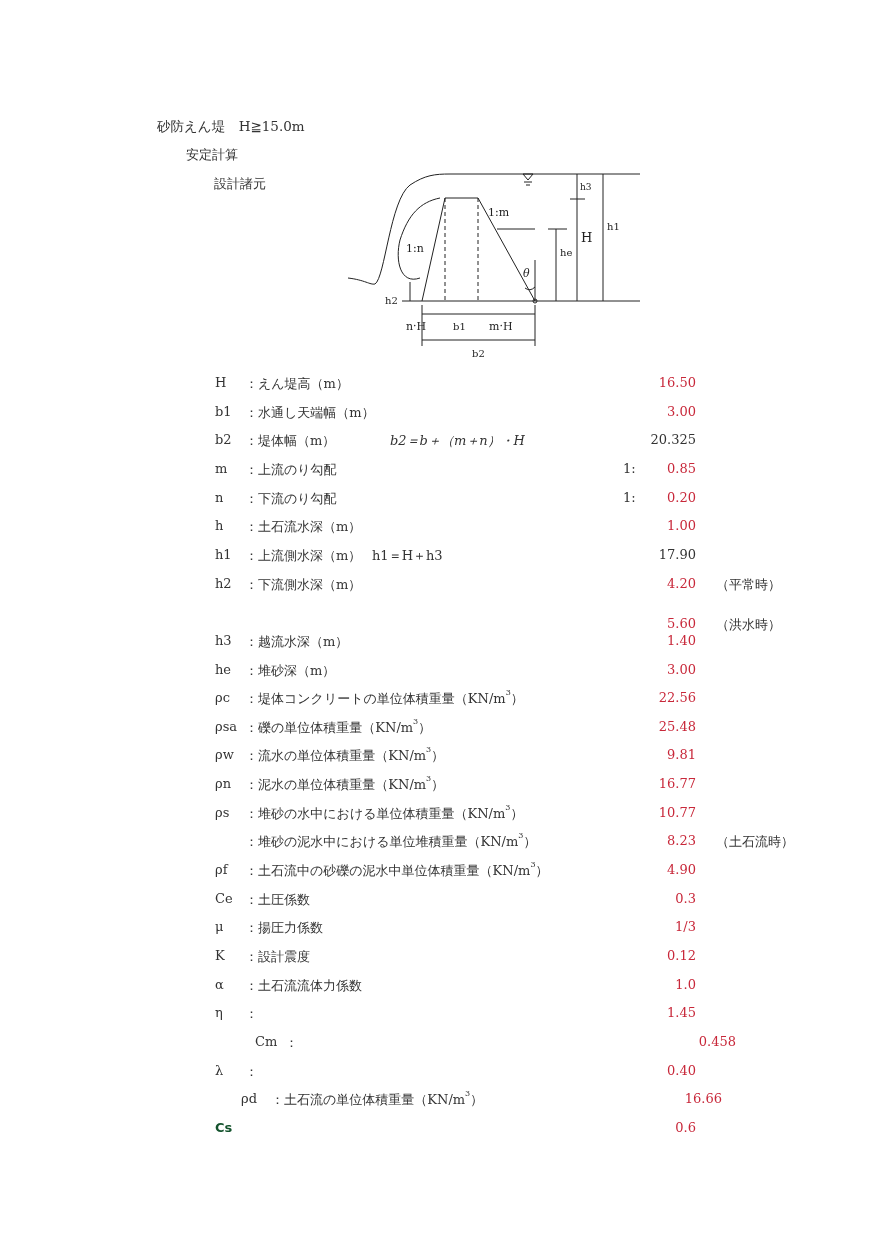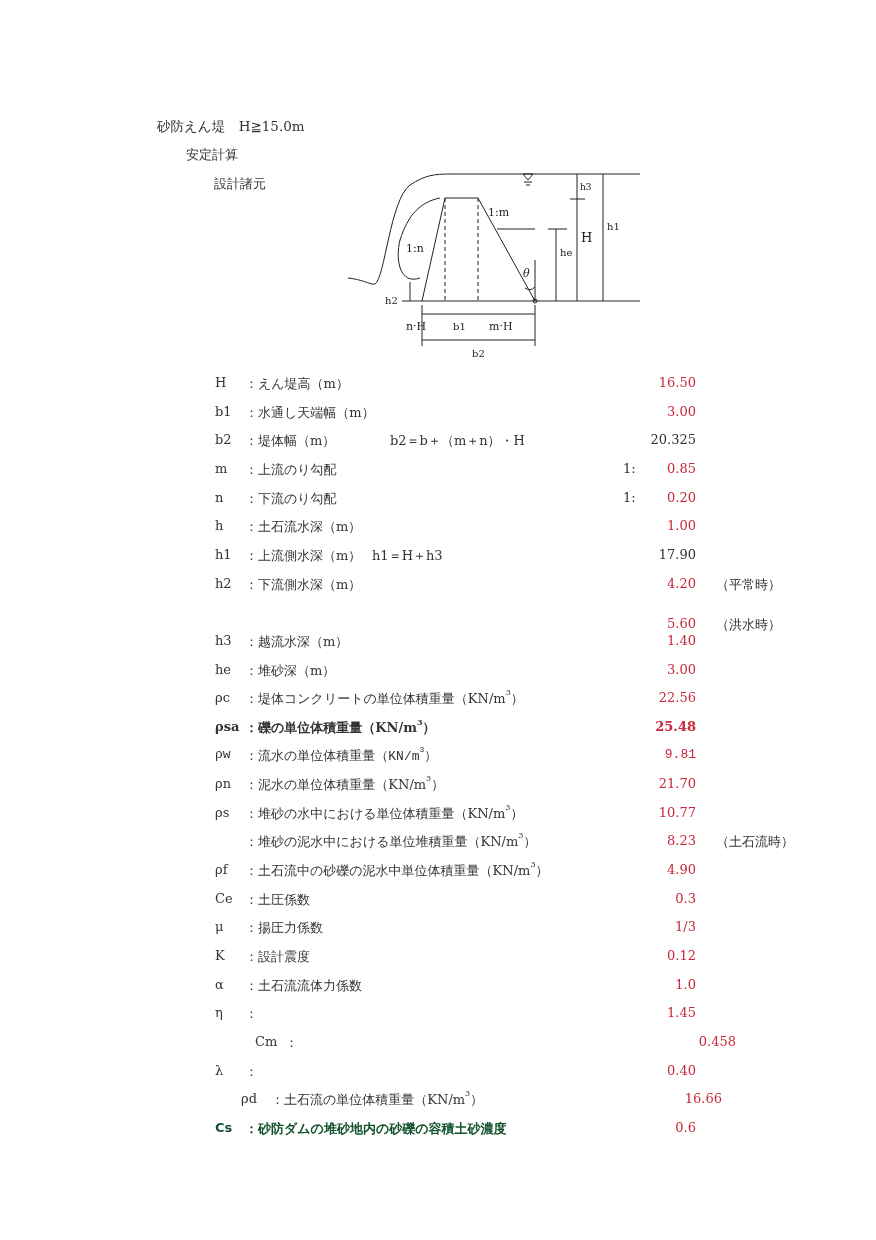--- a/index.html
+++ b/index.html
@@ -90,21 +90,21 @@
       <span class="val red">16.50</span>
     </div>
     <div class="row" style="top: 401.65px;">
       <span class="sym">b1</span>
       <span class="desc">：水通し天端幅（m）</span>
       <span class="val red">3.00</span>
     </div>
     <div class="row" style="top: 430.3px;">
       <span class="sym">b2</span>
       <span class="desc">：堤体幅（m）</span>
-      <span class="formula" style="left: 390px;">b2＝b＋（m＋n）・H</span>
+      <span class="formula" style="left: 390px; font-style: italic;">b2＝b＋（m＋n）・H</span>
       <span class="val">20.325</span>
     </div>
     <div class="row" style="top: 458.95px;">
       <span class="sym">m</span>
       <span class="desc">：上流のり勾配</span>
       <span class="ratio">1:</span>
       <span class="val red">0.85</span>
     </div>
     <div class="row" style="top: 487.6px;">
       <span class="sym">n</span>
@@ -143,34 +143,34 @@
     <div class="row" style="top: 659.5px;">
       <span class="sym">he</span>
       <span class="desc">：堆砂深（m）</span>
       <span class="val red">3.00</span>
     </div>
     <div class="row" style="top: 688.15px;">
       <span class="sym">ρc</span>
       <span class="desc">：堤体コンクリートの単位体積重量（KN/m<sup>3</sup>）</span>
       <span class="val red">22.56</span>
     </div>
-    <div class="row" style="top: 716.8px; font-weight: bold;">
+    <div class="row" style="top: 716.8px;">
       <span class="sym">ρsa</span>
       <span class="desc">：礫の単位体積重量（KN/m<sup>3</sup>）</span>
       <span class="val red">25.48</span>
     </div>
-    <div class="row" style="top: 745.45px; font-family: Liberation Mono, monospace;">
+    <div class="row" style="top: 745.45px;">
       <span class="sym">ρw</span>
       <span class="desc">：流水の単位体積重量（KN/m<sup>3</sup>）</span>
       <span class="val red">9.81</span>
     </div>
     <div class="row" style="top: 774.1px;">
       <span class="sym">ρn</span>
       <span class="desc">：泥水の単位体積重量（KN/m<sup>3</sup>）</span>
-      <span class="val red">21.70</span>
+      <span class="val red">16.77</span>
     </div>
     <div class="row" style="top: 802.75px;">
       <span class="sym">ρs</span>
       <span class="desc">：堆砂の水中における単位体積重量（KN/m<sup>3</sup>）</span>
       <span class="val red">10.77</span>
     </div>
     <div class="row" style="top: 831.4px;">
       <span class="sym"></span>
       <span class="desc">：堆砂の泥水中における単位堆積重量（KN/m<sup>3</sup>）</span>
       <span class="val red">8.23</span>
@@ -216,16 +216,15 @@
       <span class="desc">：</span>
       <span class="val red">0.40</span>
     </div>
     <div class="row" style="top: 1089.25px; margin-left: 26px;">
       <span class="sym">ρd</span>
       <span class="desc">：土石流の単位体積重量（KN/m<sup>3</sup>）</span>
       <span class="val red">16.66</span>
     </div>
     <div class="row bold" style="top: 1117.9px;">
       <span class="sym">Cs</span>
-      <span class="desc">：砂防ダムの堆砂地内の砂礫の容積土砂濃度</span>
       <span class="val red">0.6</span>
     </div>
   </div>
 
 </body></html>

